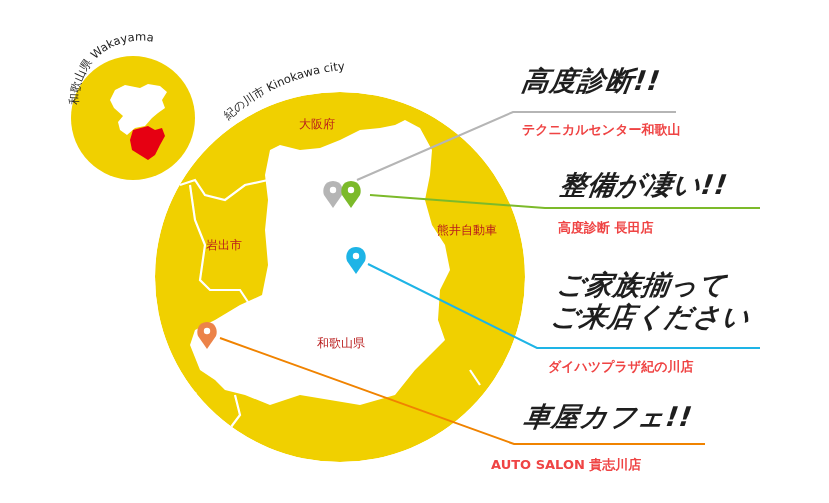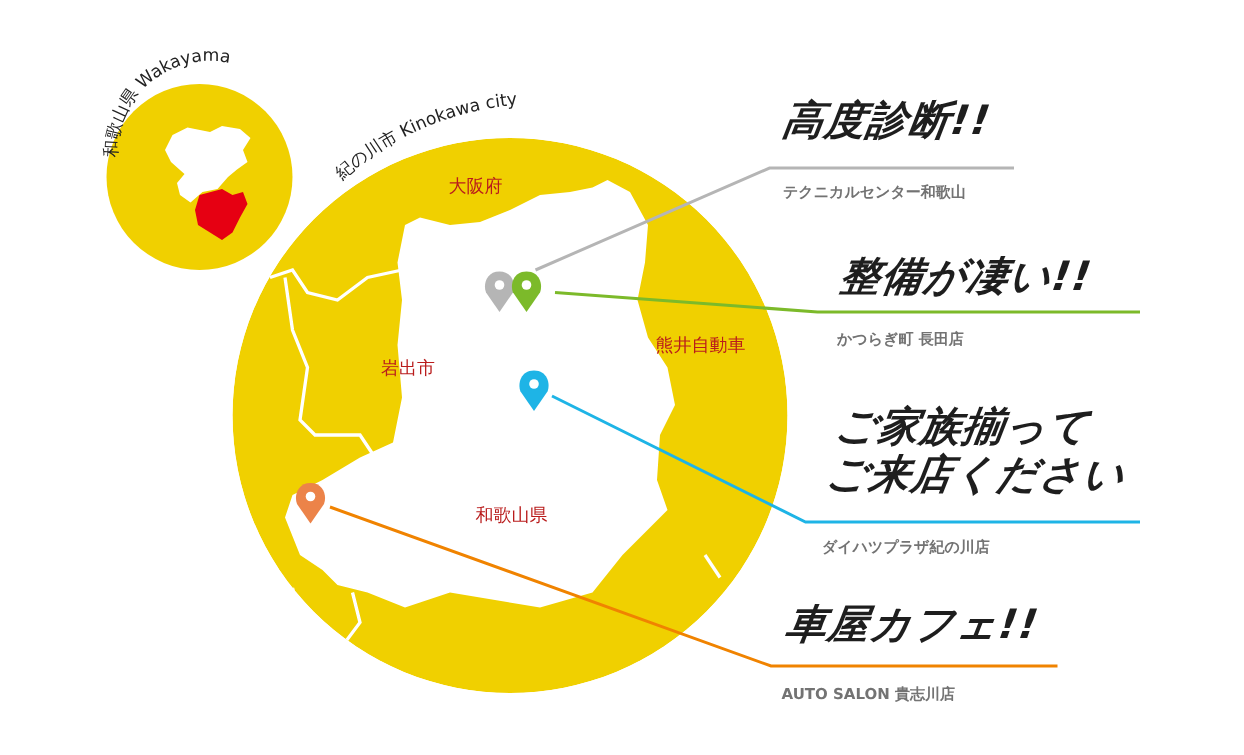--- a/index.html
+++ b/index.html
@@ -3,21 +3,21 @@
 <meta charset="utf-8">
 <style>
   html, body { margin: 0; padding: 0; background: #ffffff; }
   body { width: 829px; height: 503px; position: relative; overflow: hidden;
          font-family: "DejaVu Sans", "Liberation Sans", sans-serif; color: #222; }
   #map-svg { position: absolute; left: 0; top: 0; width: 829px; height: 503px; }
   .area-label { position: absolute; font-size: 12px; color: #b91c1c; white-space: nowrap; }
   .headline { position: absolute; font-weight: bold; font-style: italic; color: #1e1e1e;
               font-size: 27px; line-height: 1.12; white-space: nowrap; letter-spacing: 1px;
               transform: skewX(-8deg); }
-  .shopname { position: absolute; font-weight: bold; font-size: 10px; color: #737373; white-space: nowrap; }
+  .shopname { position: absolute; font-weight: bold; font-size: 13px; color: #ef4444; white-space: nowrap; }
   .arc-label { font-size: 11.5px; fill: #222; }
 </style>
 </head>
 <body>
 
 <svg id="map-svg" viewBox="0 0 829 503">
   <defs>
     <path id="arc-inset" d="M 78 105 A 62 62 0 0 1 185 60"></path>
     <path id="arc-main" d="M 228 120 A 200 200 0 0 1 380 70"></path>
     <clipPath id="big-clip">
@@ -64,28 +64,28 @@
     <path d="M 0 -15 C -9 -15 -11 -6 -9 -1 L 0 12 L 9 -1 C 11 -6 9 -15 0 -15 Z" fill="#1eb4e6"></path>
     <circle cx="0" cy="-6" r="3.2" fill="#fff"></circle>
   </g>
   <g transform="translate(207,337)">
     <path d="M 0 -15 C -9 -15 -11 -6 -9 -1 L 0 12 L 9 -1 C 11 -6 9 -15 0 -15 Z" fill="#ec8349"></path>
     <circle cx="0" cy="-6" r="3.2" fill="#fff"></circle>
   </g>
 </svg>
 
 <div class="area-label" style="left:299px; top:116px;">大阪府</div>
-<div class="area-label" style="left:206px; top:237px;padding-left:48px;">岩出市</div>
+<div class="area-label" style="left:206px; top:237px;">岩出市</div>
 <div class="area-label" style="left:437px; top:222px;">熊井自動車</div>
 <div class="area-label" style="left:317px; top:335px;">和歌山県</div>
 
 <div class="headline" style="left:522px; top:66px;">高度診断!!</div>
 <div class="shopname" style="left:522px; top:121px;">テクニカルセンター和歌山</div>
 
 <div class="headline" style="left:560px; top:170px;">整備が凄い!!</div>
-<div class="shopname" style="left:558px; top:219px;">かつらぎ町 長田店</div>
+<div class="shopname" style="left:558px; top:219px;">高度診断 長田店</div>
 
 <div class="headline" style="left:557px; top:270px;">ご家族揃って</div>
 <div class="headline" style="left:551px; top:302px;">ご来店ください</div>
 <div class="shopname" style="left:548px; top:358px;text-align:center;">ダイハツプラザ紀の川店</div>
 
 <div class="headline" style="left:524px; top:402px;">車屋カフェ!!</div>
-<div class="shopname" style="left:521px; top:456px;">AUTO SALON 貴志川店</div>
+<div class="shopname" style="left:491px; top:456px;">AUTO SALON 貴志川店</div>
 
 </body></html>

